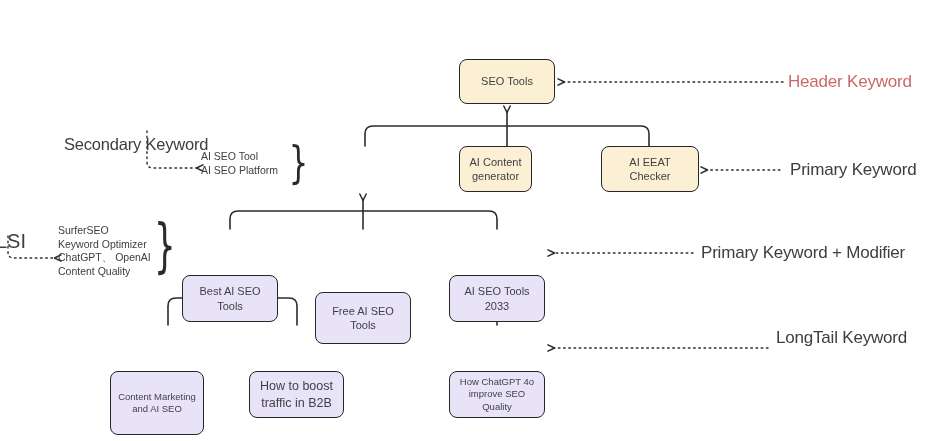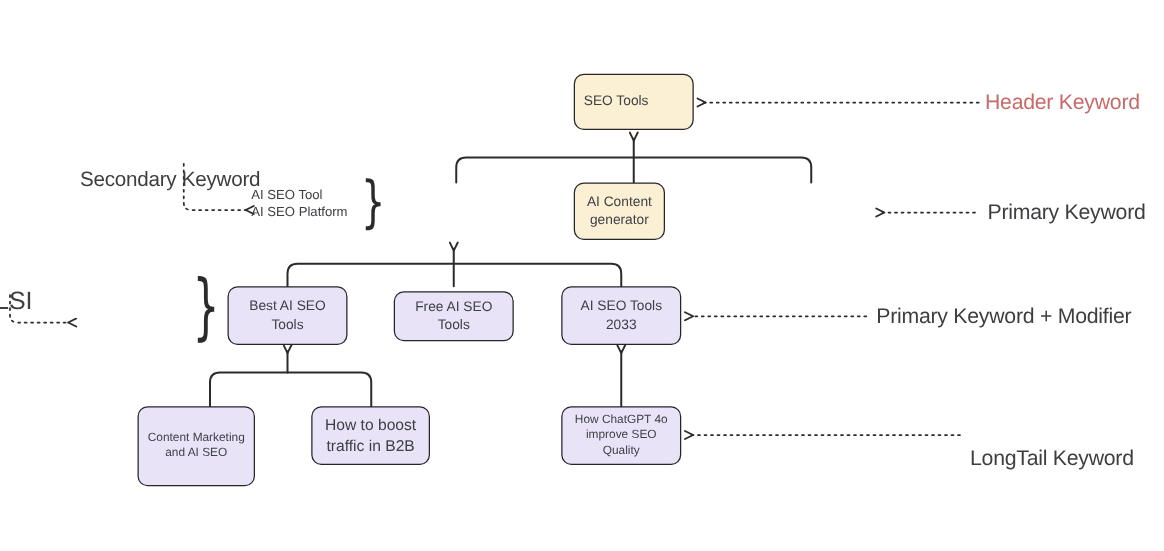--- a/index.html
+++ b/index.html
@@ -10,29 +10,29 @@
     font-family:"Liberation Sans","DejaVu Sans",sans-serif;
     overflow:hidden;
   }
   #wires{position:absolute;left:0;top:0;width:931px;height:441px;}
 
   .box{
     position:absolute;
     box-sizing:border-box;
     border:1.7px solid #25252b;
     border-radius:8px;
-    display:flex;align-items:center;justify-content:flex-start;
+    display:flex;align-items:center;justify-content:center;
     text-align:center;
     color:#3f3f46;
     font-size:11px;
     line-height:1.3;
     padding:3px 7px;
   }
   .yellow{background:#fbf0d3;}
-  .purple{background:#e9e3f7;}
+  .purple{background:#e9e3f7;margin-top:46px;}
   .fs-sm{font-size:9.5px;}
   .fs-lg{font-size:12.5px;}
 
   .side-label{
     position:absolute;
     color:#3d3d42;
     font-size:17px;
     white-space:nowrap;
     letter-spacing:-0.2px;
     text-align:center;
@@ -94,49 +94,58 @@
     </g>
   </svg>
 
   <div class="box yellow" style="left:459px;top:59px;width:96px;height:45px">
     <span>SEO Tools</span>
   </div>
 
   <div class="box yellow" style="left:459px;top:146px;width:73px;height:46px">
     <span>AI Content generator</span>
   </div>
+  <div class="box yellow" style="left:601px;top:146px;width:98px;height:46px">
+    <span>AI EEAT Checker</span>
+  </div>
 
   <div class="box purple" style="left:182px;top:229px;width:96px;height:47px">
     <span>Best AI SEO Tools</span>
   </div>
-  <div class="box purple" style="left:315px;top:233px;width:96px;height:40px">
+  <div class="box purple" style="left:315px;top:246px;width:96px;height:52px">
     <span>Free AI SEO Tools</span>
   </div>
   <div class="box purple" style="left:449px;top:229px;width:96px;height:47px">
     <span>AI SEO Tools 2033</span>
   </div>
 
   <div class="box purple fs-sm" style="left:110px;top:325px;width:94px;height:64px">
     <span>Content Marketing and AI SEO</span>
   </div>
   <div class="box purple fs-lg" style="left:249px;top:325px;width:95px;height:47px">
     <span>How to boost traffic in B2B</span>
   </div>
   <div class="box purple fs-sm" style="left:449px;top:325px;width:96px;height:47px">
     <span>How ChatGPT 4o improve SEO Quality</span>
   </div>
 
   <div class="side-label red" style="left:788px;top:72px">Header Keyword</div>
   <div class="side-label" style="left:790px;top:160px">Primary Keyword</div>
   <div class="side-label" style="left:701px;top:243px">Primary Keyword + Modifier</div>
-  <div class="side-label" style="left:776px;top:357px">LongTail Keyword</div>
+  <div class="side-label" style="left:776px;top:328px">LongTail Keyword</div>
 
   <div class="title-note" style="left:64px;top:107px;font-size:16.5px;letter-spacing:-0.2px">Secondary Keyword</div>
   <div class="small-note" style="left:201px;top:150px;width:100px">
     <div>AI SEO Tool</div>
     <div>AI SEO Platform</div>
   </div>
   <div class="brace" style="left:287px;top:145px;font-size:36px;transform:scale(0.85,1.25)">}</div>
 
   <div class="title-note" style="left:-4px;top:202px;font-size:20px">LSI</div>
+  <div class="small-note" style="left:58px;top:224px;width:104px">
+    <div>SurferSEO</div>
+    <div>Keyword Optimizer</div>
+    <div>ChatGPT、 OpenAI</div>
+    <div>Content Quality</div>
+  </div>
   <div class="brace" style="left:152px;top:226px;font-size:40px;transform:scale(0.85,1.45)">}</div>
 
 </div>
 
 </body></html>

